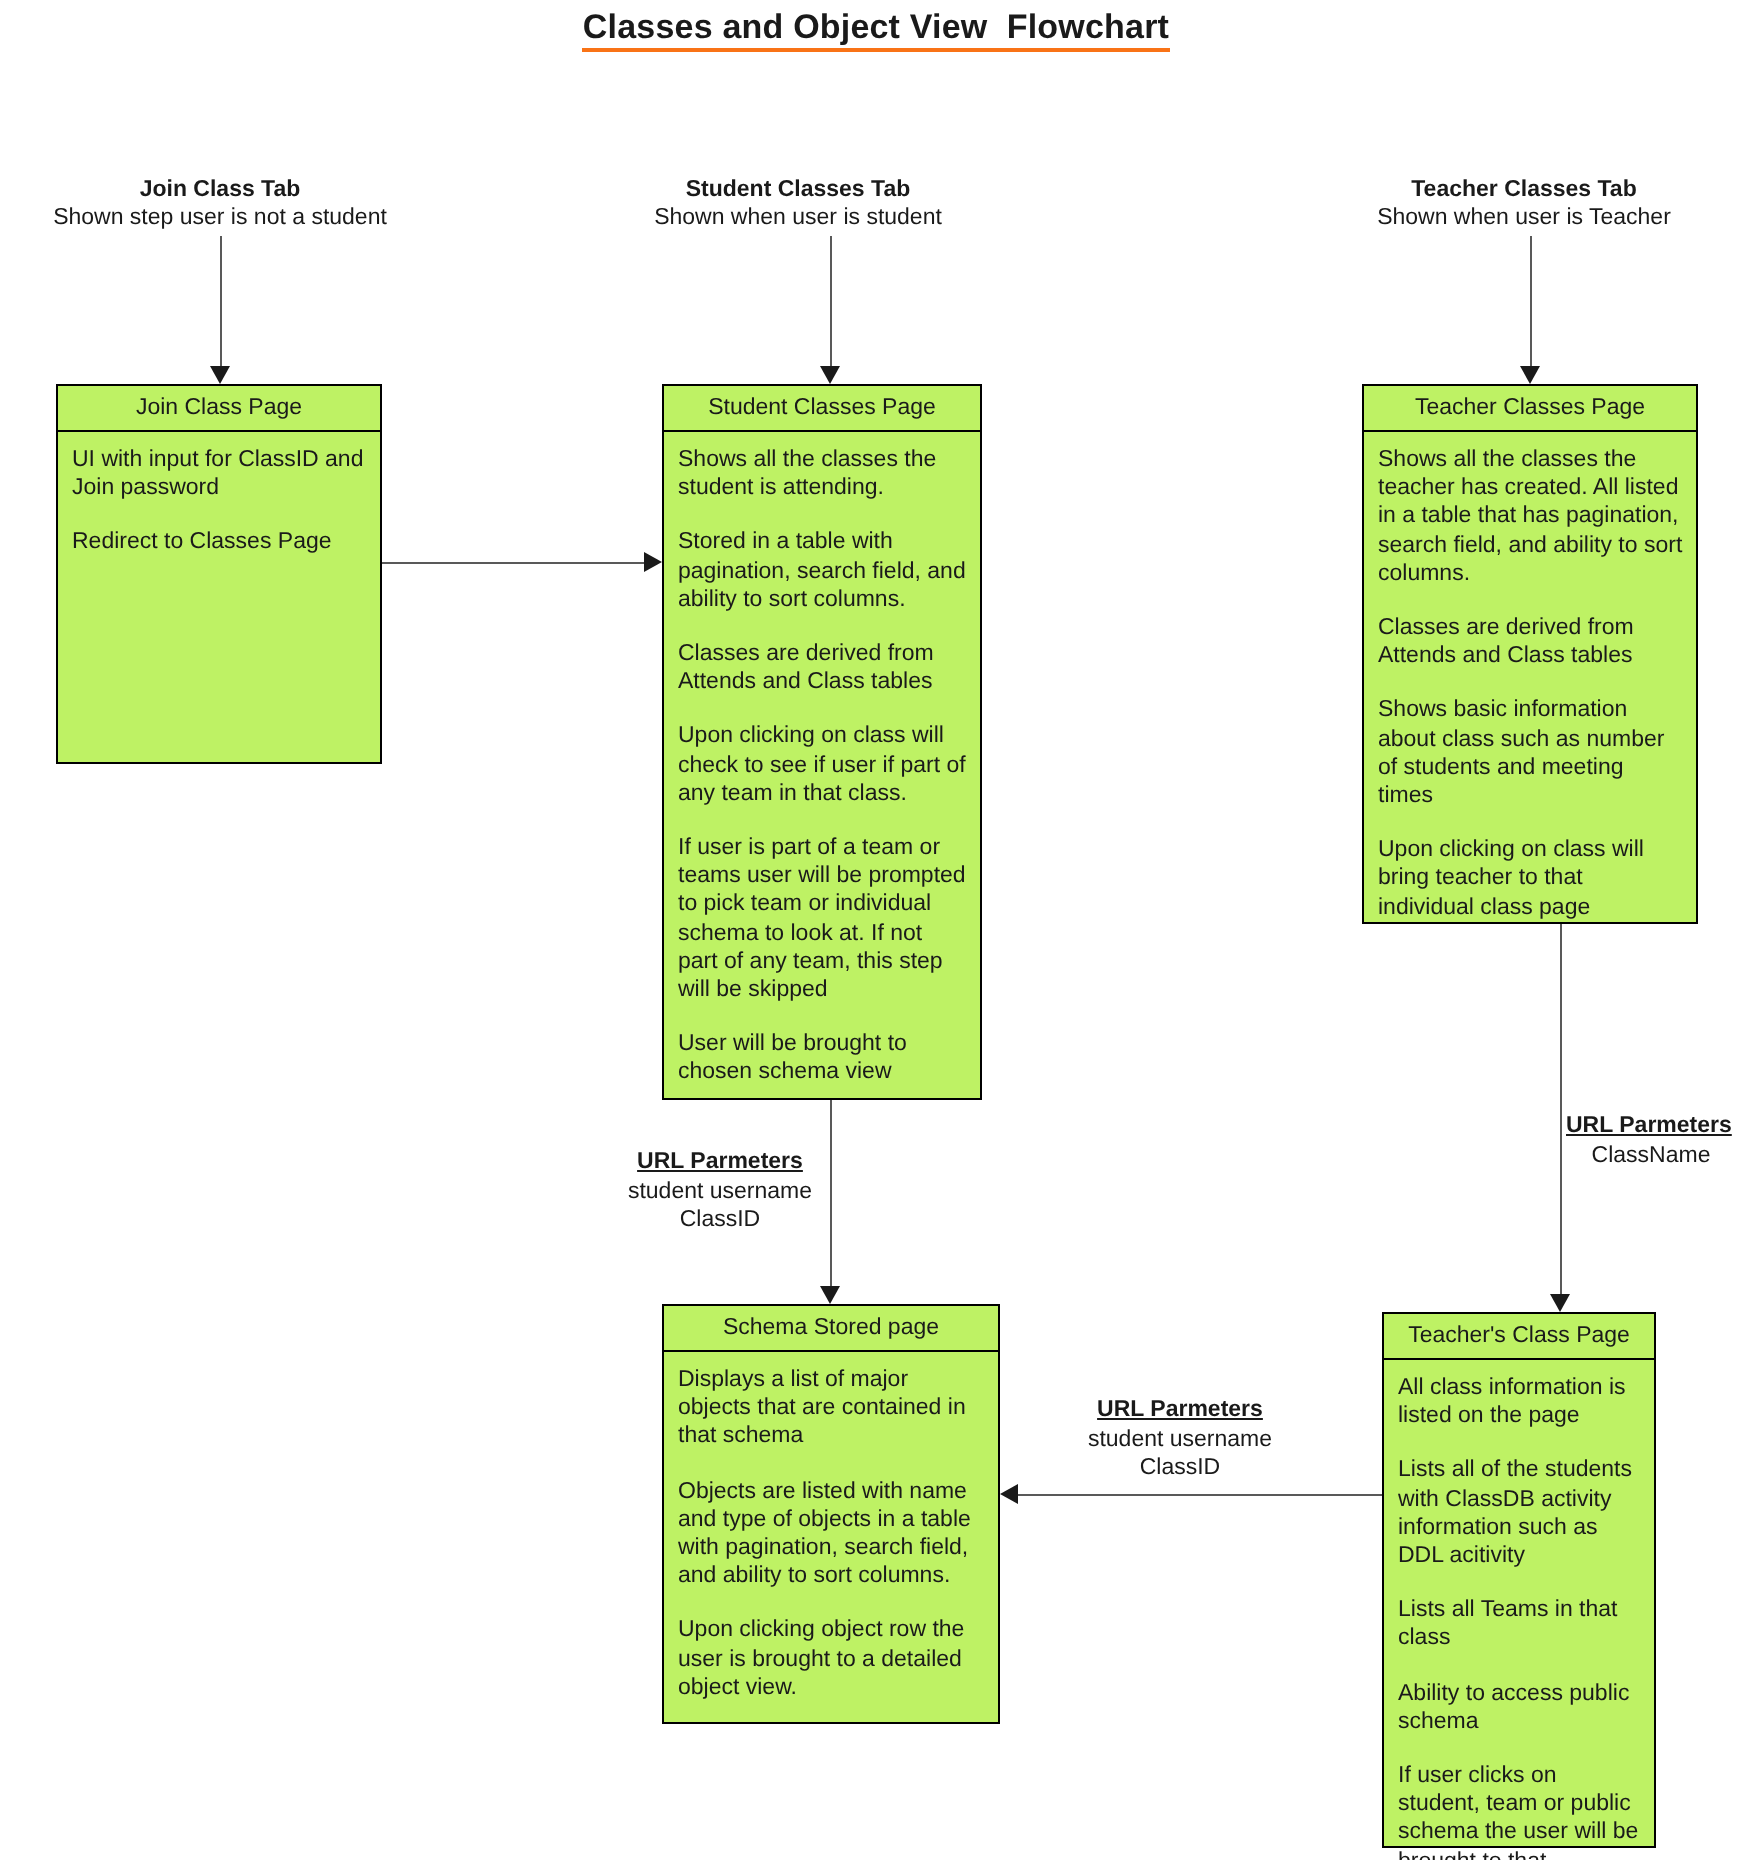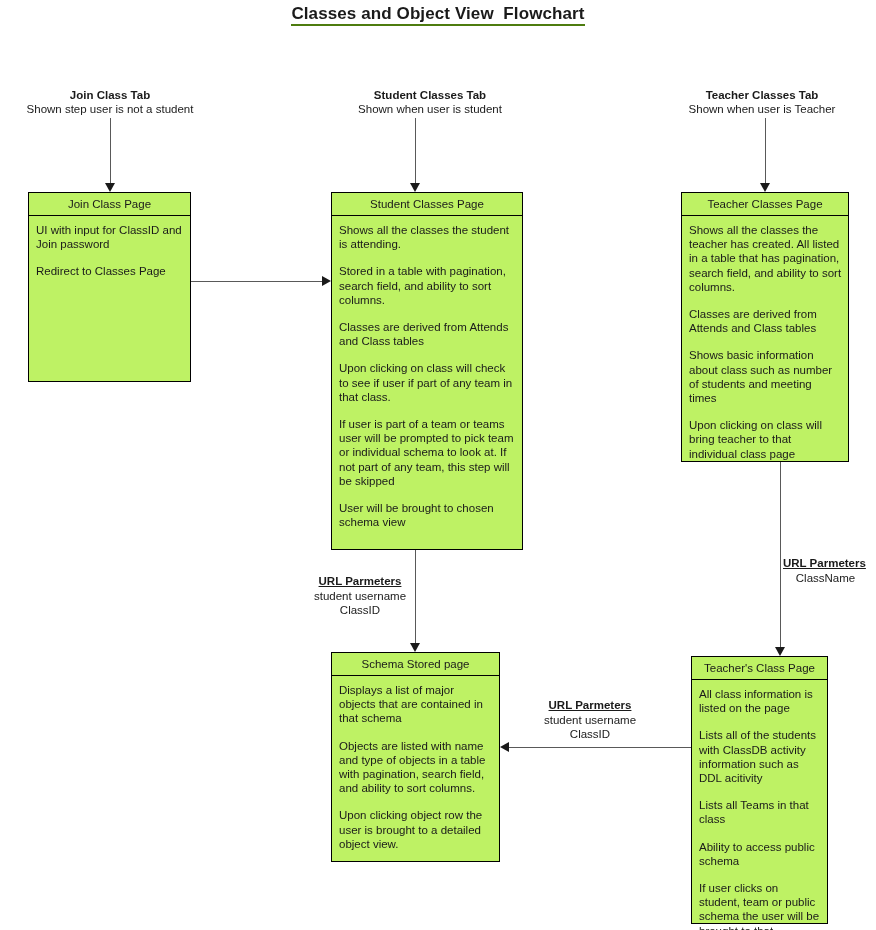--- a/index.html
+++ b/index.html
@@ -21,21 +21,21 @@
     position: absolute;
     top: 4px;
     left: 0;
     width: 876px;
     text-align: center;
     font-size: 17px;
     font-weight: bold;
     letter-spacing: 0.1px;
   }
   .title span {
-    border-bottom: 2px solid #4d7c0f;
+    border-bottom: 2px solid #f97316;
     padding-bottom: 1px;
     white-space: pre;
     text-align: center;
   }
 
   
   .col-head {
     position: absolute;
     text-align: center;
     font-size: 11.5px;
@@ -130,21 +130,21 @@
 
 <div class="title">
   <span>Classes and Object View  Flowchart</span>
 </div>
 
 <div class="col-head" style="left:10px; top:88px; width:200px;">
   <span class="ch-title">Join Class Tab</span>
   <span class="ch-sub">Shown step user is not a student</span>
 </div>
 
-<div class="col-head" style="left:335px; top:88px; width:190px;">
+<div class="col-head" style="left:304px; top:88px; width:190px;">
   <span class="ch-title">Student Classes Tab</span>
   <span class="ch-sub">Shown when user is student</span>
 </div>
 
 <div class="col-head" style="left:667px; top:88px; width:190px;">
   <span class="ch-title">Teacher Classes Tab</span>
   <span class="ch-sub">Shown when user is Teacher</span>
 </div>
 
 <div class="vline" style="left:110px; top:118px; height:66px;"></div>
@@ -160,21 +160,21 @@
   <div class="box-head">Join Class Page</div>
   <div class="box-body">
     <p>UI with input for ClassID and Join password</p>
     <p>Redirect to Classes Page</p>
   </div>
 </div>
 
 <div class="hline" style="left:191px; top:281px; width:131px;"></div>
 <div class="arrow-right" style="left:322px; top:276px;"></div>
 
-<div class="box" style="left:331px; top:192px; width:192px; height:358px;">
+<div class="box" style="left:331px; top:192px; width:160px; height:358px;">
   <div class="box-head">Student Classes Page</div>
   <div class="box-body">
     <p>Shows all the classes the student is attending.</p>
     <p>Stored in a table with pagination, search field, and ability to sort columns.</p>
     <p>Classes are derived from Attends and Class tables</p>
     <p>Upon clicking on class will check to see if user if part of any team in that class.</p>
     <p>If user is part of a team or teams user will be prompted to pick team or individual schema to look at. If not part of any team, this step will be skipped</p>
     <p>User will be brought to chosen schema view</p>
   </div>
 </div>

